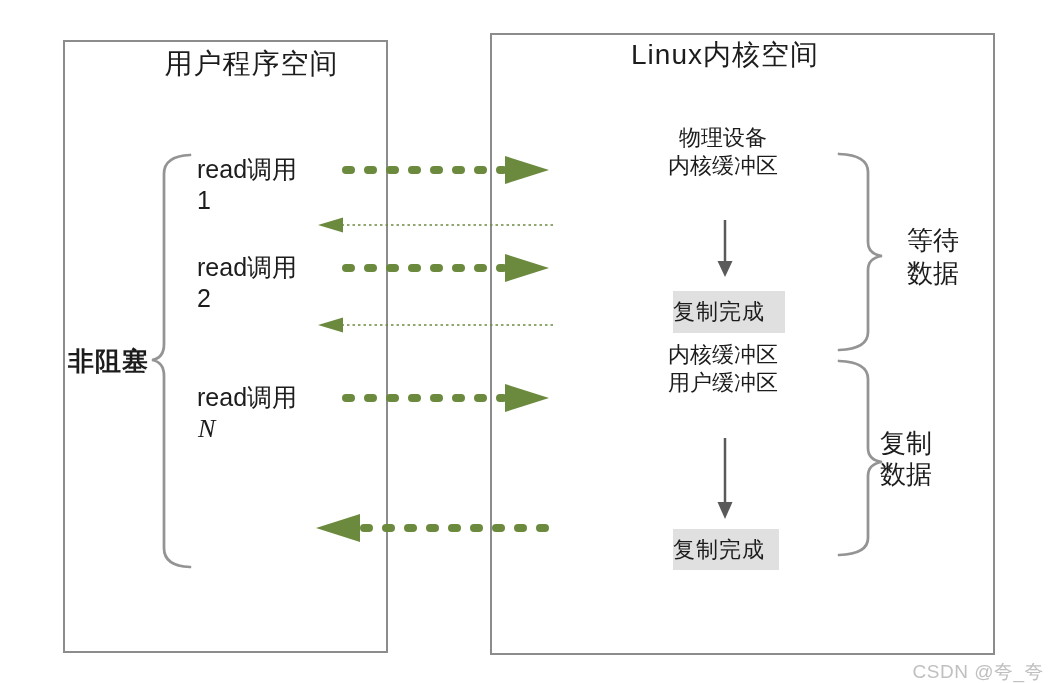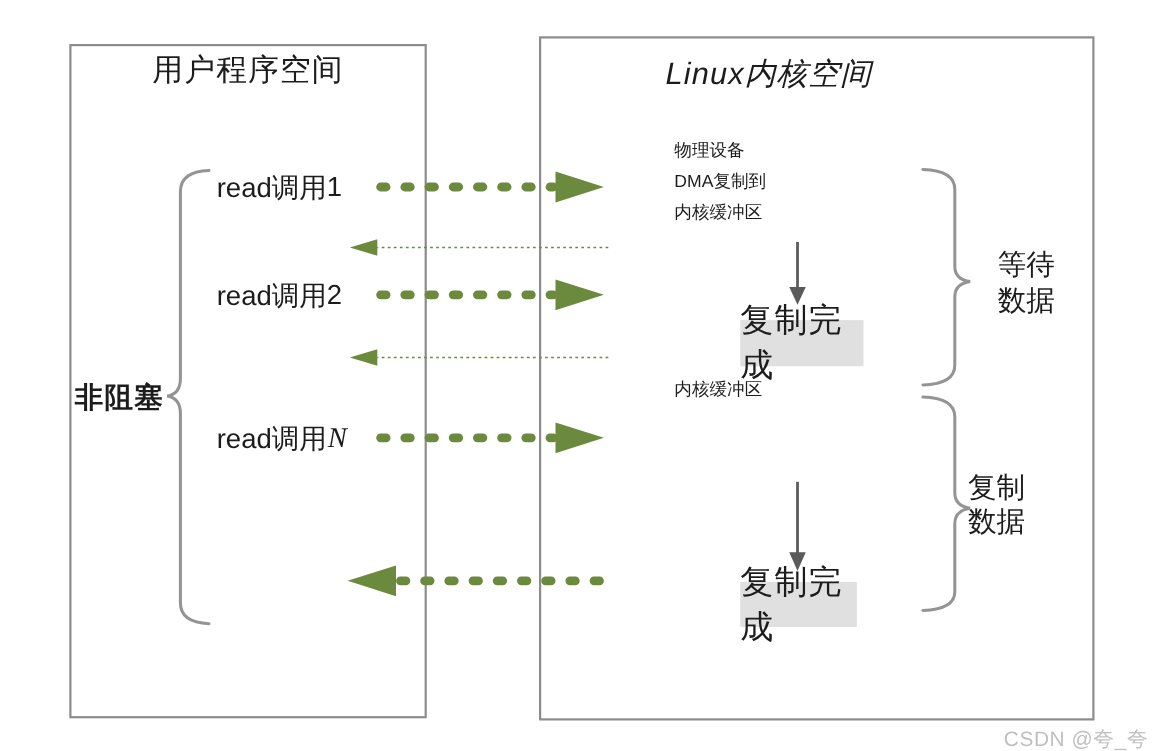--- a/index.html
+++ b/index.html
@@ -10,31 +10,31 @@
     --done-box-bg:#e0e0e0;
     --text:#1c1c1c;
     --watermark:#c0c0c0;
   }
   html,body{margin:0;padding:0;background:#ffffff;}
   body{font-family:"Liberation Sans","DejaVu Sans",sans-serif;color:var(--text);}
   #stage{position:relative;width:1050px;height:683px;background:#ffffff;overflow:hidden;}
   .box{position:absolute;border:2px solid var(--border-gray);box-sizing:border-box;background:transparent;}
   #left-box{left:63px;top:40px;width:325px;height:613px;}
   #right-box{left:490px;top:33px;width:505px;height:622px;}
-  .box-title{position:absolute;font-size:28px;text-align:center;letter-spacing:1px;white-space:nowrap;}
+  .box-title{position:absolute;font-size:28px;text-align:center;letter-spacing:1px;white-space:nowrap;margin-left:26px;}
   #left-title{left:63px;top:45px;width:325px;}
-  #right-title{left:490px;top:48px;width:418px;font-style:italic;}
-  .call-label{position:absolute;left:197px;height:34px;display:flex;align-items:center;font-size:25px;white-space:nowrap;}
+  #right-title{left:490px;top:36px;width:418px;}
+  .call-label{position:absolute;left:197px;height:34px;display:flex;font-size:25px;white-space:nowrap;flex-direction:column;}
   .call-suffix{font-size:25px;}
   .italic-n{font-style:italic;font-family:"Liberation Serif","DejaVu Serif",serif;font-size:26px;padding-left:1px;}
   #side-label{position:absolute;left:68px;top:344px;font-size:26px;font-weight:bold;letter-spacing:1px;white-space:nowrap;font-family:Liberation Mono, monospace;}
-  .stage-text{position:absolute;width:220px;text-align:left;font-size:16px;line-height:28px;white-space:nowrap;}
+  .stage-text{position:absolute;width:220px;text-align:center;font-size:22px;line-height:28px;white-space:nowrap;}
   #stage1-text{left:613px;top:124px;}
   #stage2-text{left:613px;top:341px;}
-  .done-box{position:absolute;background:var(--done-box-bg);display:flex;align-items:center;justify-content:center;font-size:30px;letter-spacing:1px;}
+  .done-box{position:absolute;background:var(--done-box-bg);display:flex;align-items:center;font-size:22px;letter-spacing:1px;}
   #done-box-1{left:673px;top:291px;width:112px;height:42px;}
   #done-box-2{left:673px;top:529px;width:106px;height:41px;}
   .brace-label{position:absolute;text-align:center;font-size:26px;white-space:nowrap;}
   #brace-label-1{left:895px;top:224px;width:76px;line-height:33px;text-align:center;}
   #brace-label-2{left:868px;top:428px;width:76px;line-height:31px;font-family:Liberation Serif, serif;}
   #watermark{position:absolute;right:6px;top:659px;font-size:19px;color:var(--watermark);letter-spacing:0.5px;}
   svg{position:absolute;left:0;top:0;}
   .thick-dash{stroke:var(--arrow-green);stroke-width:8;stroke-dasharray:5 17;stroke-linecap:round;fill:none;}
   .thin-dot{stroke:var(--arrow-green);stroke-width:1.4;stroke-dasharray:2.5 3;fill:none;}
   .green-head{fill:var(--arrow-green);stroke:none;}
@@ -63,25 +63,25 @@
   </div>
   <div class="call-label" style="top:381px;">
     <span>read调用</span>
       <span class="call-suffix italic-n">N</span>
   </div>
 
   <div id="side-label">非阻塞</div>
 
   <div id="stage1-text" class="stage-text">
     <div>物理设备</div>
-    <div>DMA复制到</div>
     <div>内核缓冲区</div>
   </div>
   <div id="stage2-text" class="stage-text">
     <div>内核缓冲区</div>
+    <div>用户缓冲区</div>
   </div>
 
   <div id="done-box-1" class="done-box">
     <span>复制完成</span>
   </div>
   <div id="done-box-2" class="done-box">
     <span>复制完成</span>
   </div>
 
   <div id="brace-label-1" class="brace-label">

